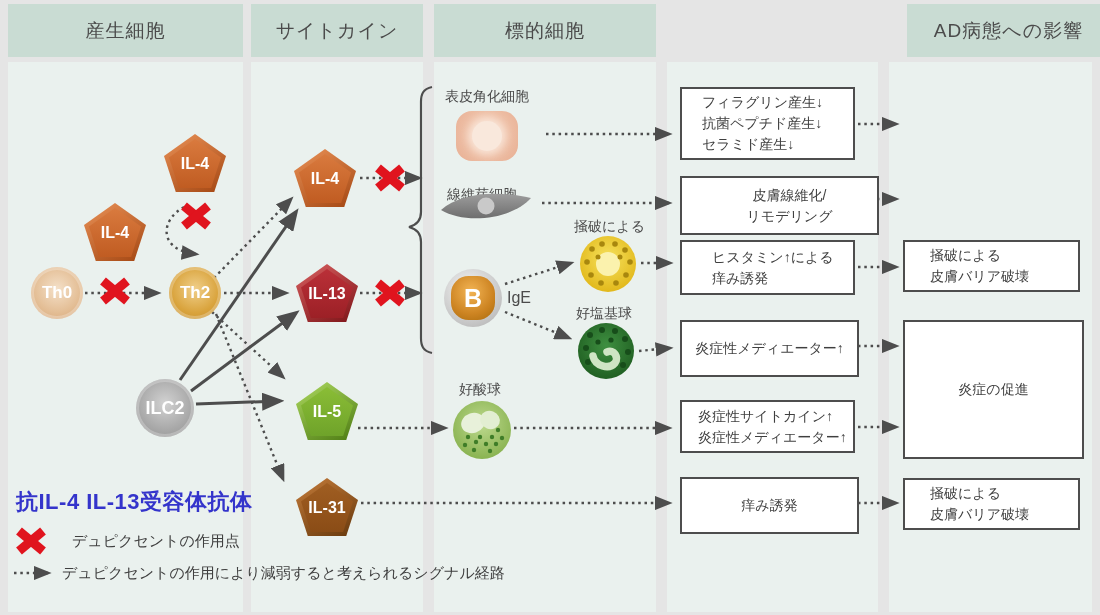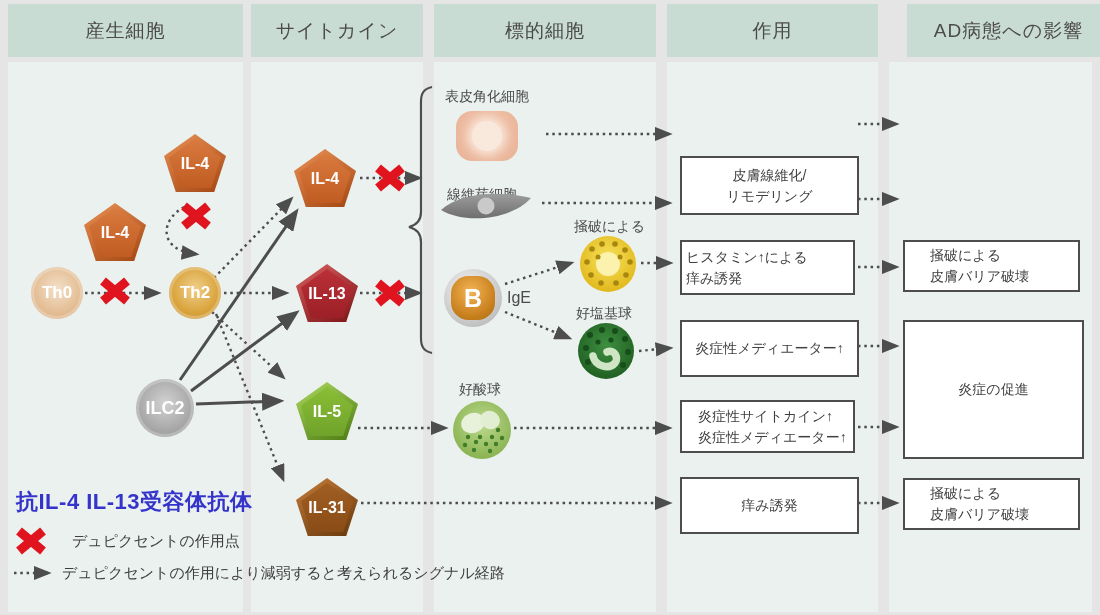--- a/index.html
+++ b/index.html
@@ -57,23 +57,20 @@
 
   <div class="col-head" style="left:8px;width:235px;">
       <span>産生細胞</span>
     </div>
   <div class="col-head" style="left:251px;width:172px;">
       <span>サイトカイン</span>
     </div>
   <div class="col-head" style="left:434px;width:222px;">
       <span>標的細胞</span>
     </div>
-  <div class="col-head" style="left:667px;width:211px;">
-      <span>作用</span>
-    </div>
   <div class="col-head" style="left:907px;width:203px;">
       <span>AD病態への影響</span>
     </div>
 
   <div class="col-body" style="left:8px;width:235px;"></div>
   <div class="col-body" style="left:251px;width:172px;"></div>
   <div class="col-body" style="left:434px;width:222px;"></div>
   <div class="col-body" style="left:667px;width:211px;"></div>
   <div class="col-body" style="left:889px;width:203px;"></div>
 
@@ -253,25 +250,30 @@
           <circle cx="44" cy="44" r="2.2"></circle>
           <circle cx="16" cy="37" r="2.2"></circle>
         <circle cx="28" cy="37" r="2.2"></circle>
           <circle cx="50" cy="38" r="2.2"></circle>
           <circle cx="38" cy="51" r="2.2"></circle>
         <circle cx="22" cy="50" r="2.2"></circle>
           <circle cx="13" cy="45" r="2.2"></circle>
       </g>
     </svg></div>
 
-  <div class="abox center" style="left:680px;top:156px;width:175px;height:55px;">
+  <div class="abox left" style="left:680px;top:87px;width:175px;height:73px;padding-left:20px;box-sizing:border-box;">
+    <span>フィラグリン産生↓</span>
+    <span>抗菌ペプチド産生↓</span>
+    <span>セラミド産生↓</span>
+    </div>
+  <div class="abox center" style="left:680px;top:176px;width:175px;height:55px;padding-left:20px;">
     <span>皮膚線維化/</span>
     <span>リモデリング</span>
     </div>
-  <div class="abox left" style="left:680px;top:240px;width:175px;height:55px;padding-left:4px;box-sizing:border-box;">
+  <div class="abox left" style="left:680px;top:240px;width:175px;height:55px;padding-left:30px;box-sizing:border-box;">
     <span>ヒスタミン↑による</span>
     <span>痒み誘発</span>
     </div>
   <div class="abox center" style="left:680px;top:320px;width:175px;height:53px;">
     <span>炎症性メディエーター↑</span>
     </div>
   <div class="abox left" style="left:680px;top:400px;width:175px;height:53px;padding-left:16px;box-sizing:border-box;">
     <span>炎症性サイトカイン↑</span>
     <span>炎症性メディエーター↑</span>
     </div>

